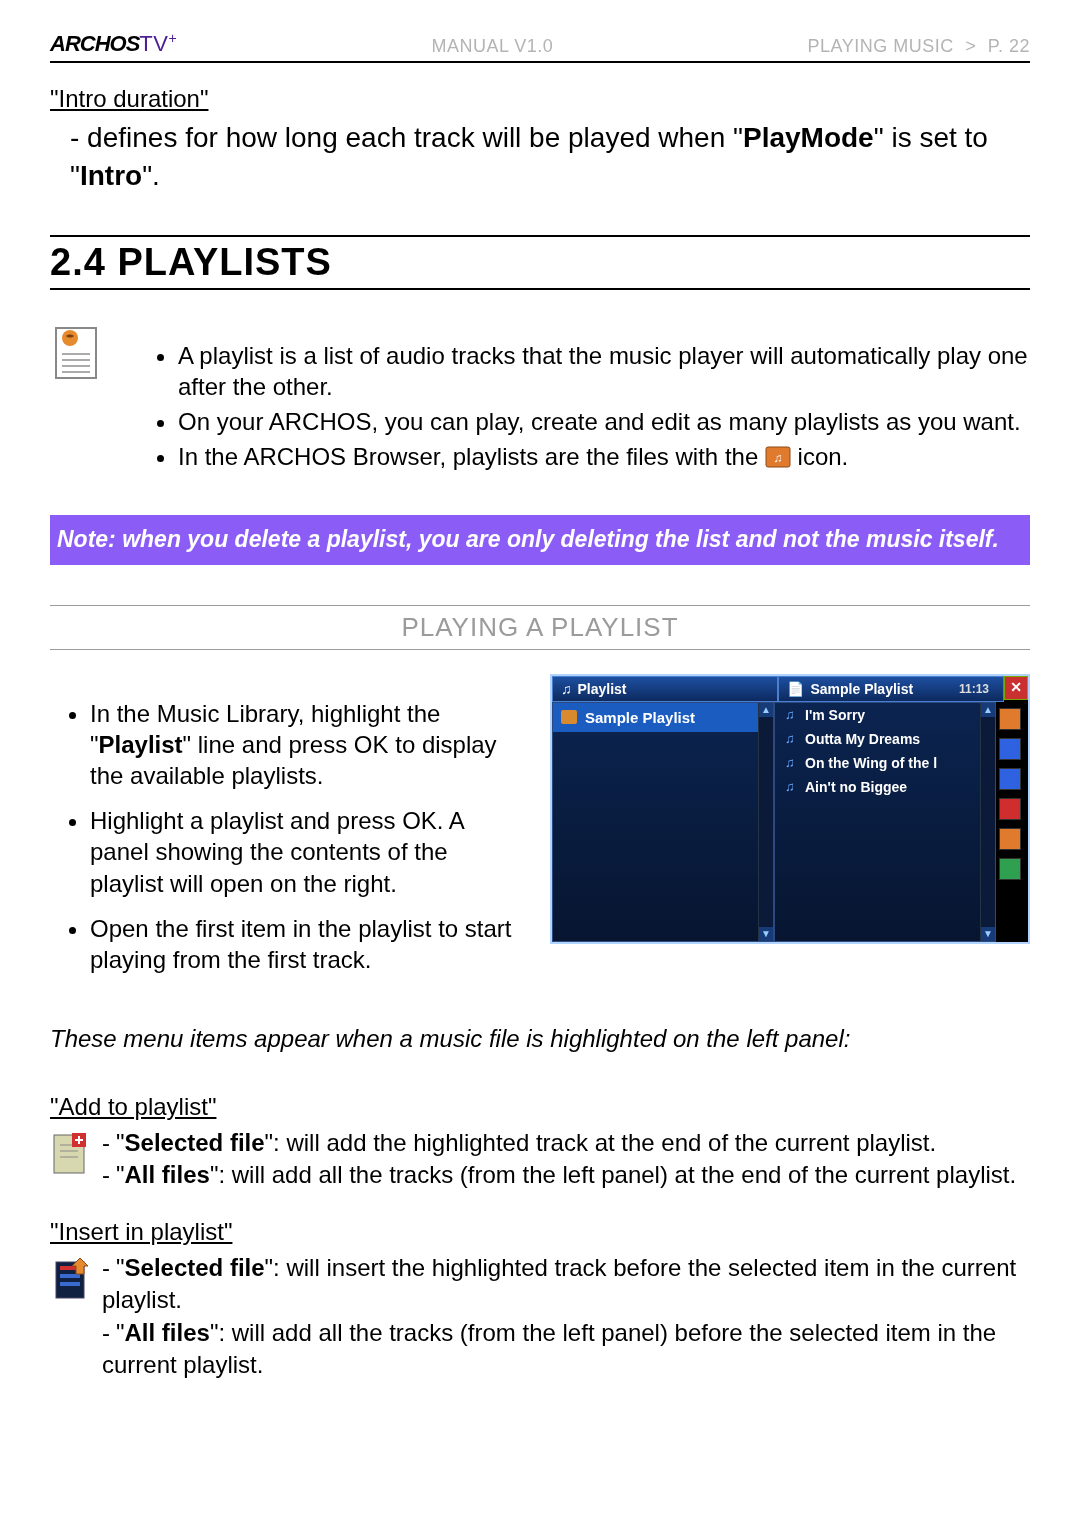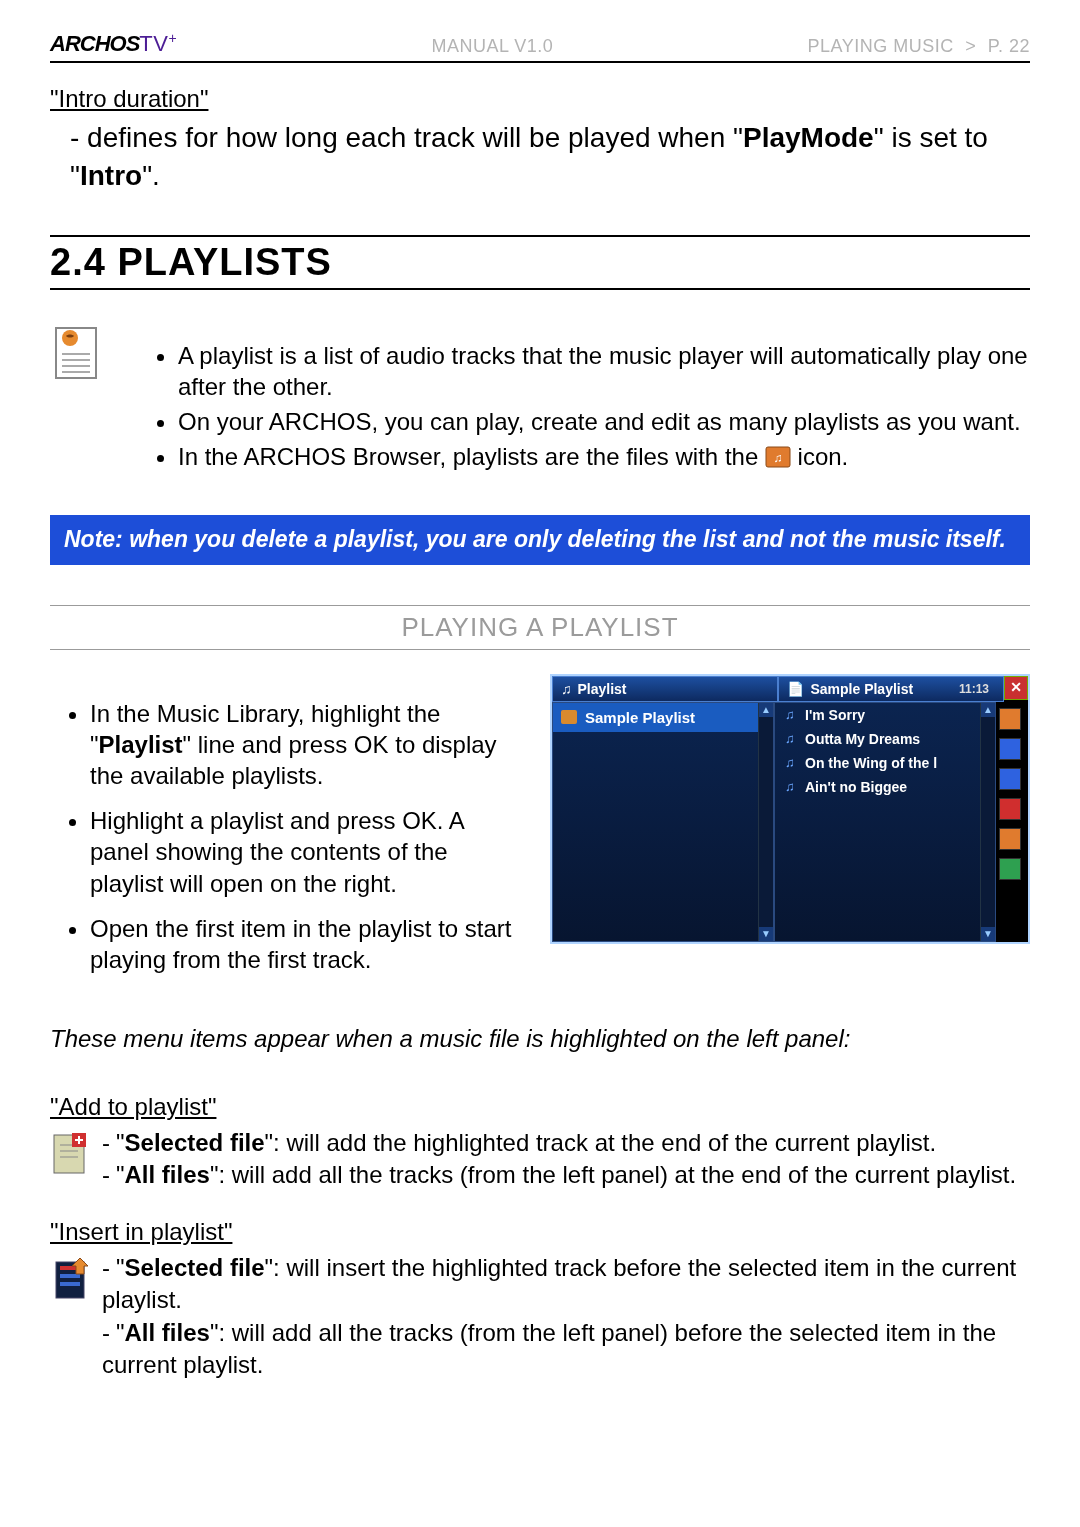--- a/index.html
+++ b/index.html
@@ -15,21 +15,21 @@
   .intro-title{text-decoration:underline;font-size:24px;margin:6px 0 6px 0;}
   .intro-desc{font-size:28px;margin:0 0 30px 20px;line-height:1.35;}
   .section-rule{border:none;border-top:2px solid #000;margin:40px 0 4px 0;}
   .section-head{font-size:38px;margin:0 0 4px 0;letter-spacing:1px;}
   .section-rule2{border:none;border-top:2px solid #000;margin:0 0 26px 0;}
   .row{display:flex;gap:32px;}
   .iconbox{width:56px;height:62px;flex:0 0 56px;margin-top:6px;}
   .bullets{font-size:24px;line-height:1.3;}
   .bullets li{margin-bottom:4px;}
   .inline-icon{display:inline-block;width:26px;height:22px;vertical-align:-3px;}
-  .notebox{background:#1d4ed8;color:#fff;font-style:italic;font-weight:bold;font-size:23px;line-height:1.3;padding:10px 14px;margin:14px 0 40px 0;}
+  .notebox{background:#8b5cf6;color:#fff;font-style:italic;font-weight:bold;font-size:23px;line-height:1.3;padding:10px 7px;margin:14px 0 40px 0;}
   .sub-head{color:#9b9b9b;font-size:26px;letter-spacing:1px;border-top:1px solid #9b9b9b;border-bottom:1px solid #9b9b9b;padding:6px 10px;margin:0 0 24px 0;text-align:center;}
   .twocol{display:flex;gap:24px;align-items:flex-start;}
   .textcol{flex:1 1 0;font-size:24px;line-height:1.3;}
   .textcol li{margin-bottom:14px;}
   .screenshot{flex:0 0 480px;}
   .intro-note{font-style:italic;font-size:24px;margin:12px 0 40px 0;}
   .def-title{text-decoration:underline;font-size:24px;margin:10px 0 6px 0;}
   .def-row{display:flex;gap:10px;align-items:flex-start;margin-bottom:6px;}
   .def-icon{width:42px;height:48px;flex:0 0 42px;margin-top:4px;}
   .def-body{font-size:24px;line-height:1.35;}

